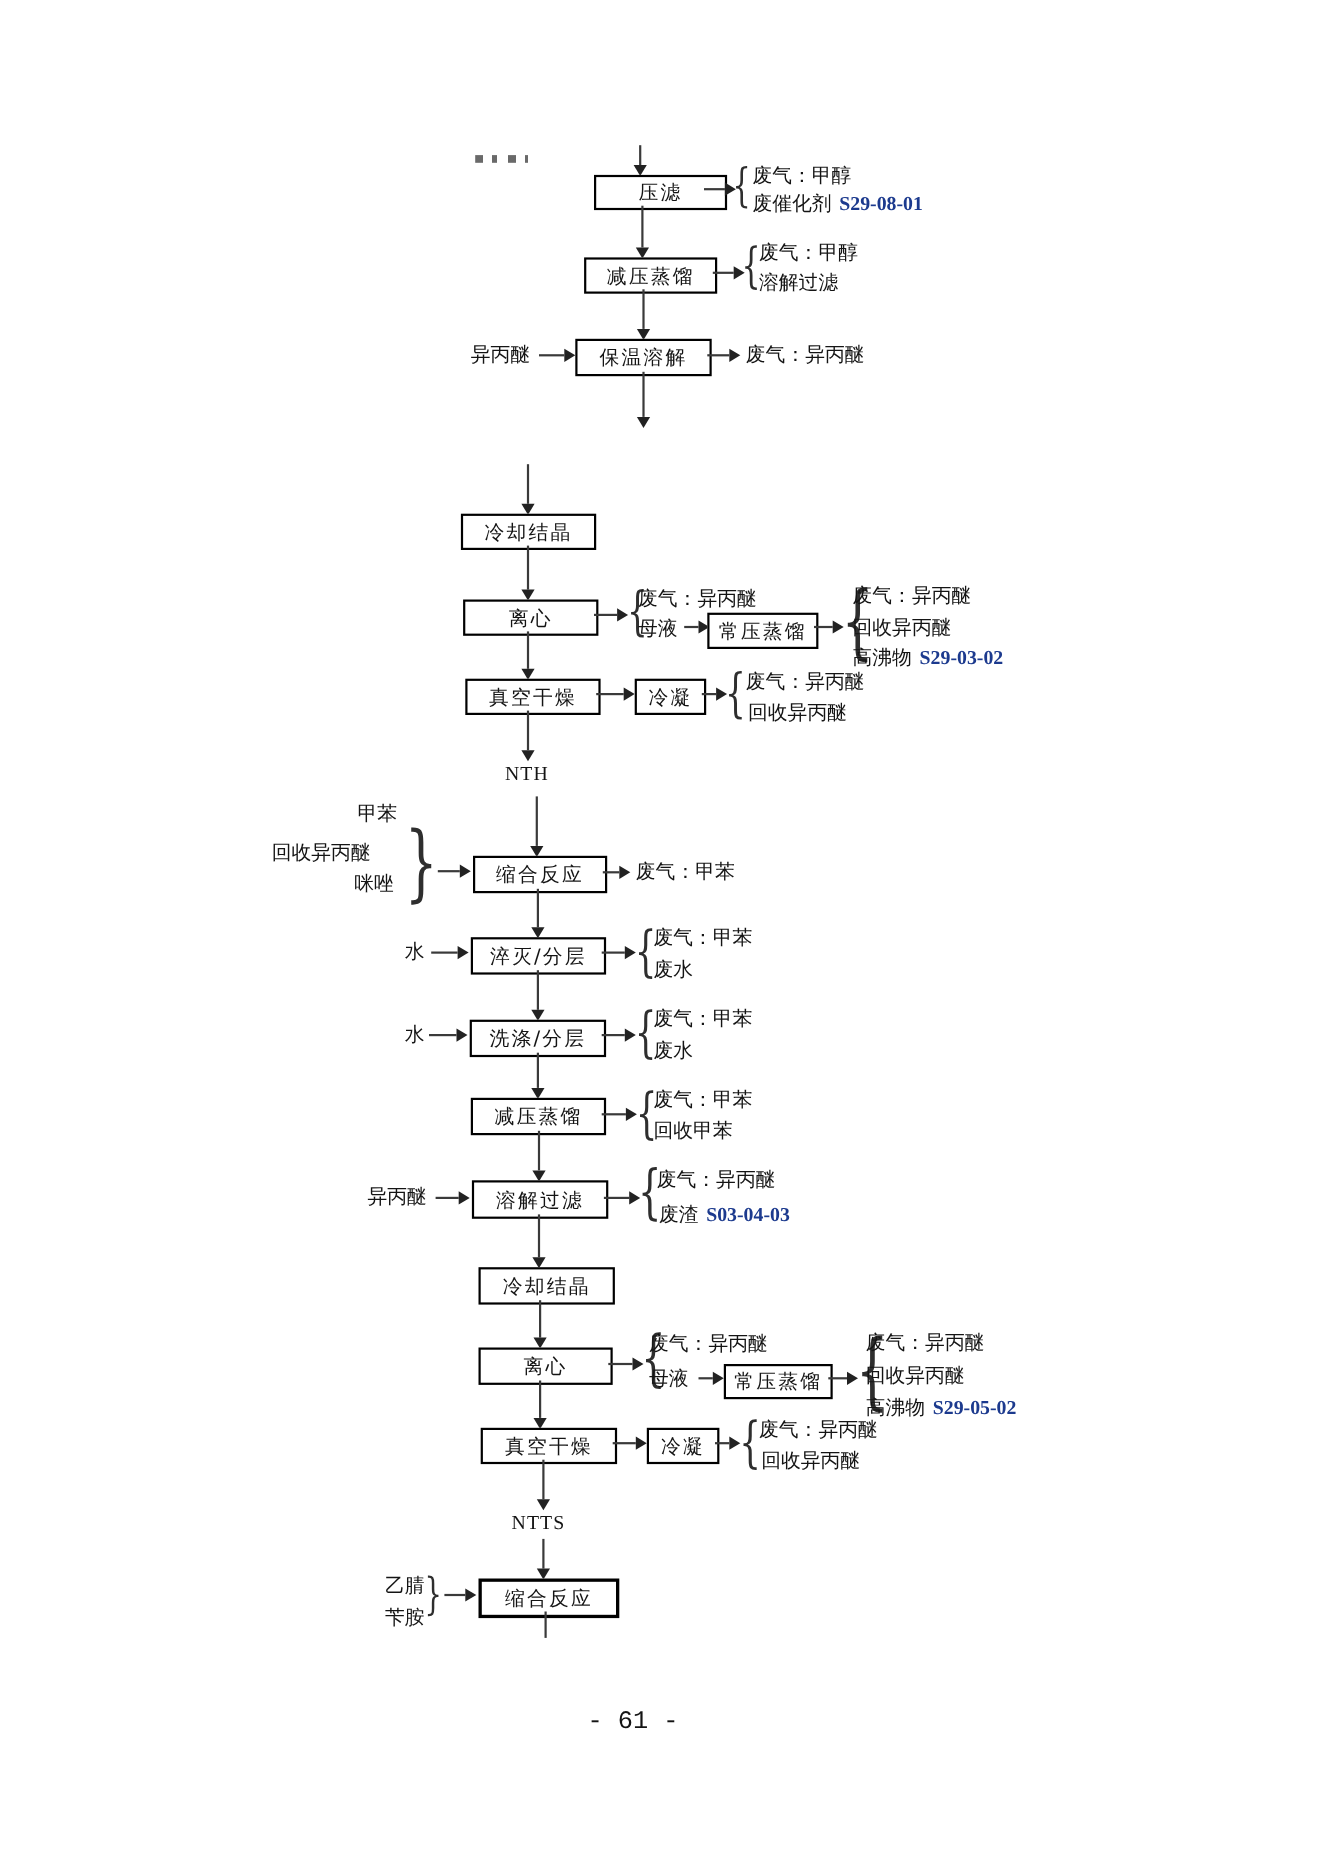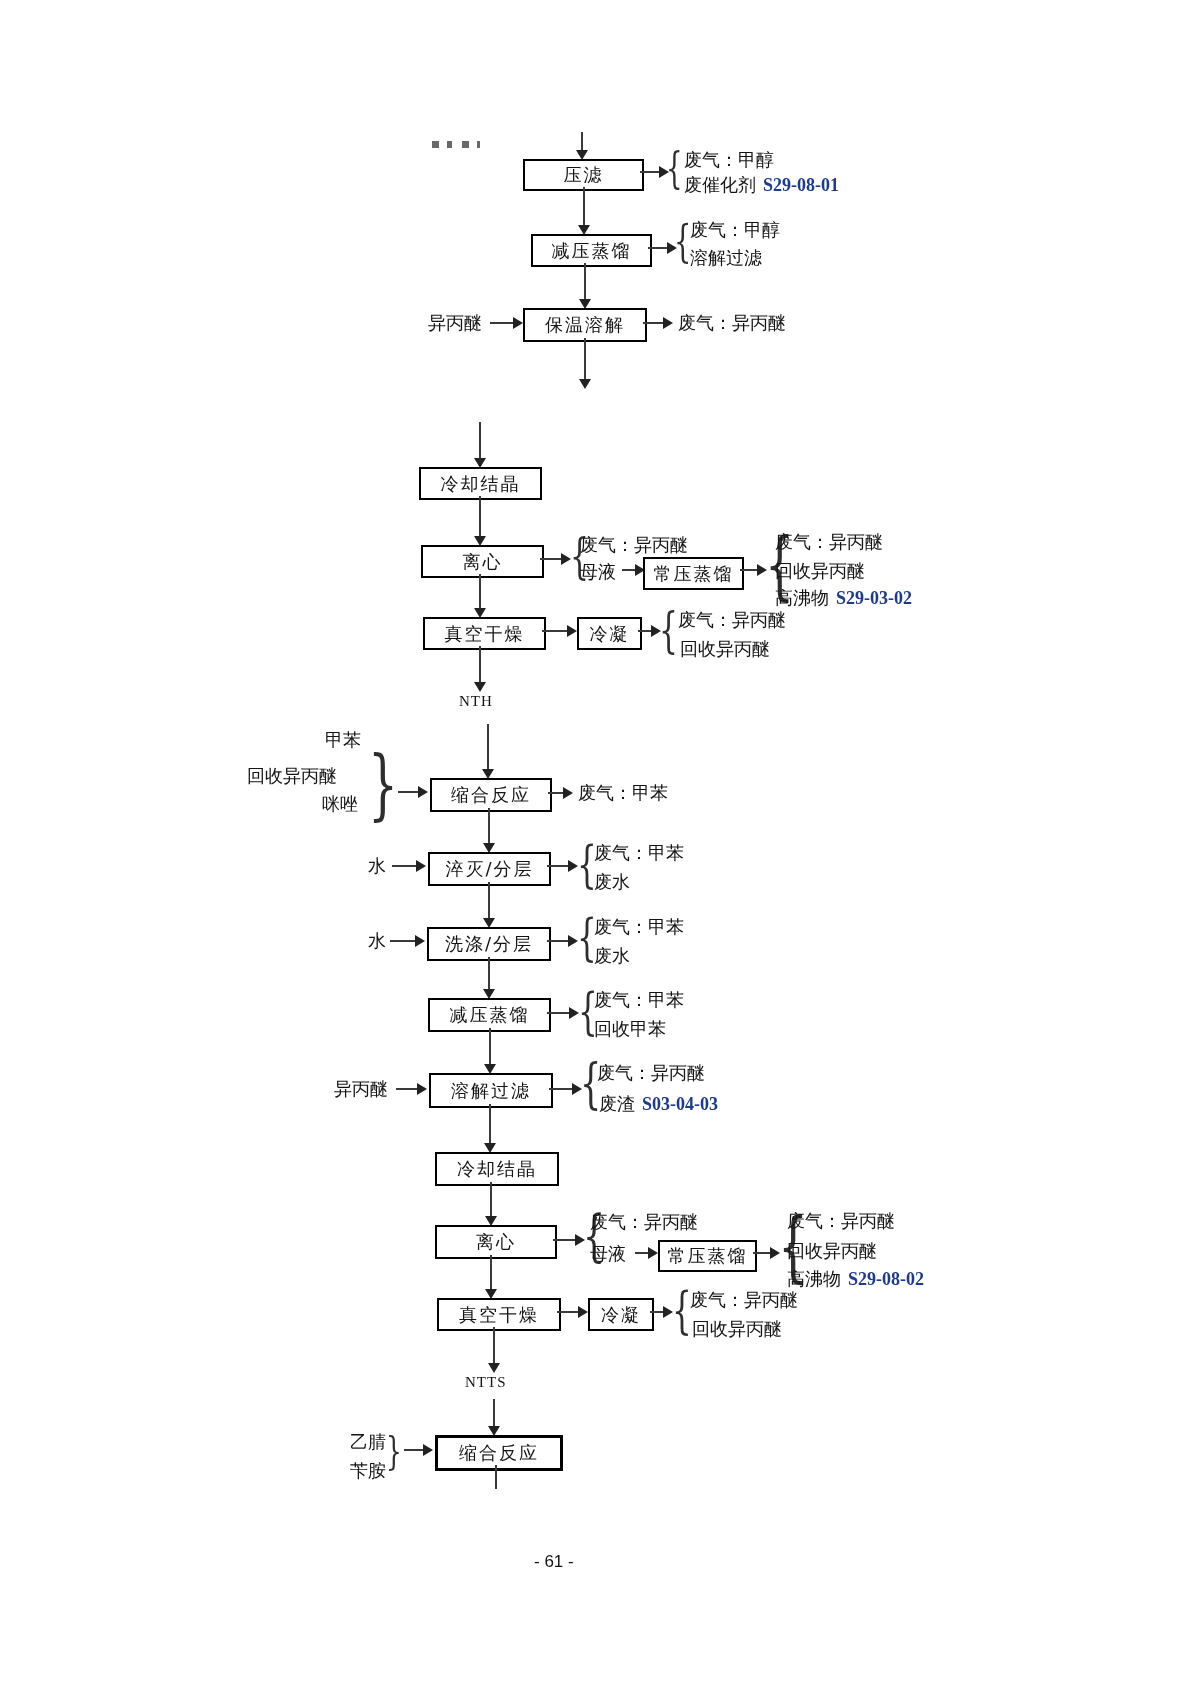--- a/index.html
+++ b/index.html
@@ -24,24 +24,24 @@
     position:absolute;font-size:18px;white-space:nowrap;line-height:20px;text-align:center;
   }
   .ann{
     position:absolute;font-size:18px;white-space:nowrap;line-height:20px;
     display:flex;gap:7px;align-items:baseline;
   }
   .b{font-weight:normal;}
   .code{color:var(--code);font-weight:bold;font-family:"Liberation Serif",serif;font-size:18px;}
   .product{
     position:absolute;font-family:"Liberation Serif",serif;
-    font-size:15px;letter-spacing:1px;white-space:nowrap;
+    font-size:18px;letter-spacing:1px;white-space:nowrap;
   }
   .footer{
-    position:absolute;font-family:Liberation Sans, sans-serif;font-size:17px;white-space:nowrap;
+    position:absolute;font-family:Liberation Mono, monospace;font-size:23px;white-space:nowrap;
   }
   
   .va{position:absolute;width:2px;background:var(--line);}
   .va::after{
     content:"";position:absolute;left:-5px;bottom:-10px;
     border:6px solid transparent;border-top:10px solid var(--head);border-bottom:none;
   }
   .vl{position:absolute;width:2px;background:var(--line);}
   
   .ha{position:absolute;height:2px;background:var(--line);}
@@ -64,21 +64,21 @@
   }
 </style>
 </head>
 <body>
 
 <div class="canvas">
 
   <div class="frag"></div>
 
   <div class="va" style="left:581px;top:132px;height:18px"></div>
-  <div class="box" style="left:523px;top:159px;width:117px;height:28px">压滤</div>
+  <div class="box" style="left:540px;top:159px;width:117px;height:28px">压滤</div>
   <div class="ha" style="left:640px;top:171px;width:19px"></div>
   <div class="brc left" style="left:666px;top:147px;font-size:42px"></div>
   <div class="ann" style="left:684px;top:150px">
       <span>废气：甲醇</span>
     </div>
   <div class="ann" style="left:684px;top:175px">
       <span class="b">废催化剂</span>
       <span class="code">S29-08-01</span>
     </div>
 
@@ -226,21 +226,21 @@
   <div class="ha" style="left:753px;top:1252px;width:17px"></div>
   <div class="brc left" style="left:778px;top:1206px;font-size:76px"></div>
   <div class="ann" style="left:787px;top:1211px">
       <span>废气：异丙醚</span>
     </div>
   <div class="ann" style="left:787px;top:1241px">
       <span>回收异丙醚</span>
     </div>
   <div class="ann" style="left:787px;top:1269px">
       <span class="b">高沸物</span>
-      <span class="code">S29-08-02</span>
+      <span class="code">S29-05-02</span>
     </div>
 
   <div class="va" style="left:490px;top:1255px;height:34px"></div>
   <div class="box" style="left:437px;top:1298px;width:120px;height:29px">真空干燥</div>
   <div class="ha" style="left:557px;top:1311px;width:21px"></div>
   <div class="box" style="left:588px;top:1298px;width:62px;height:29px">冷凝</div>
   <div class="ha" style="left:650px;top:1311px;width:13px"></div>
   <div class="brc left" style="left:672px;top:1285px;font-size:50px"></div>
   <div class="ann" style="left:690px;top:1290px">
       <span>废气：异丙醚</span>

